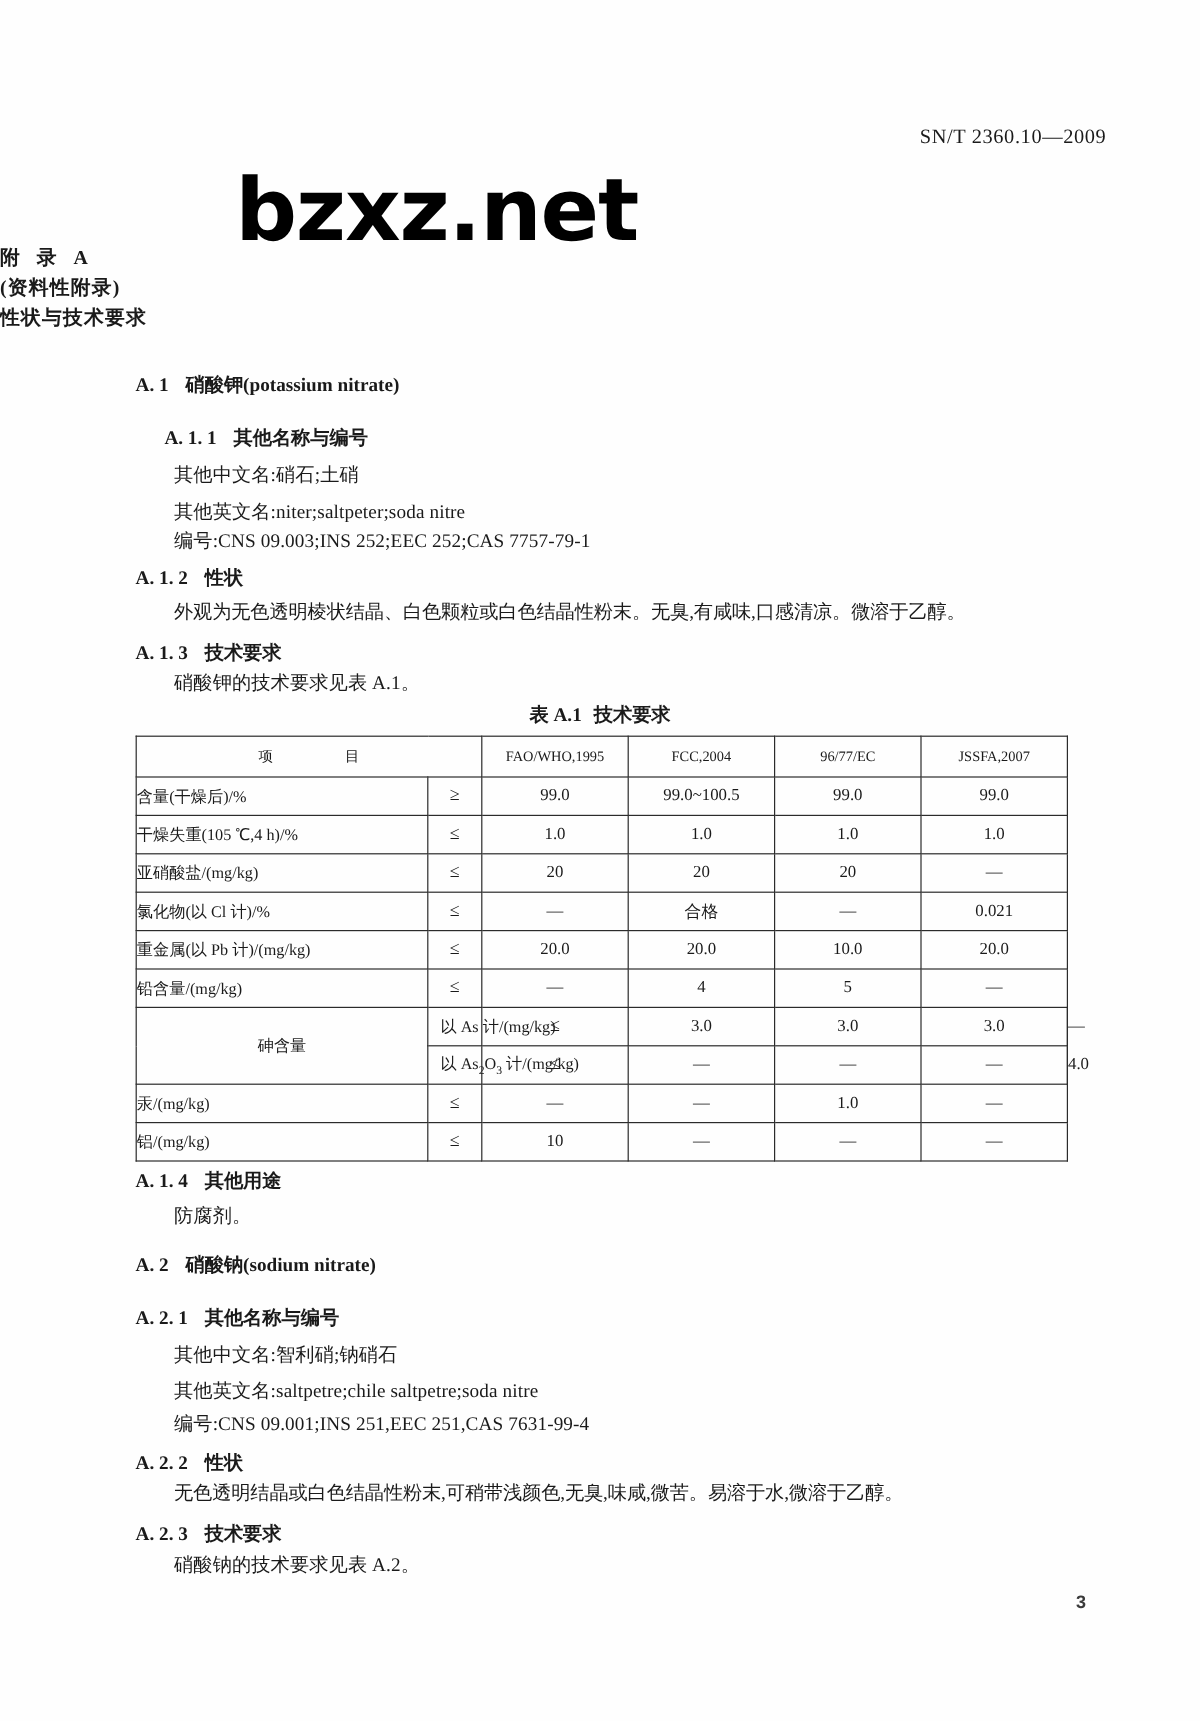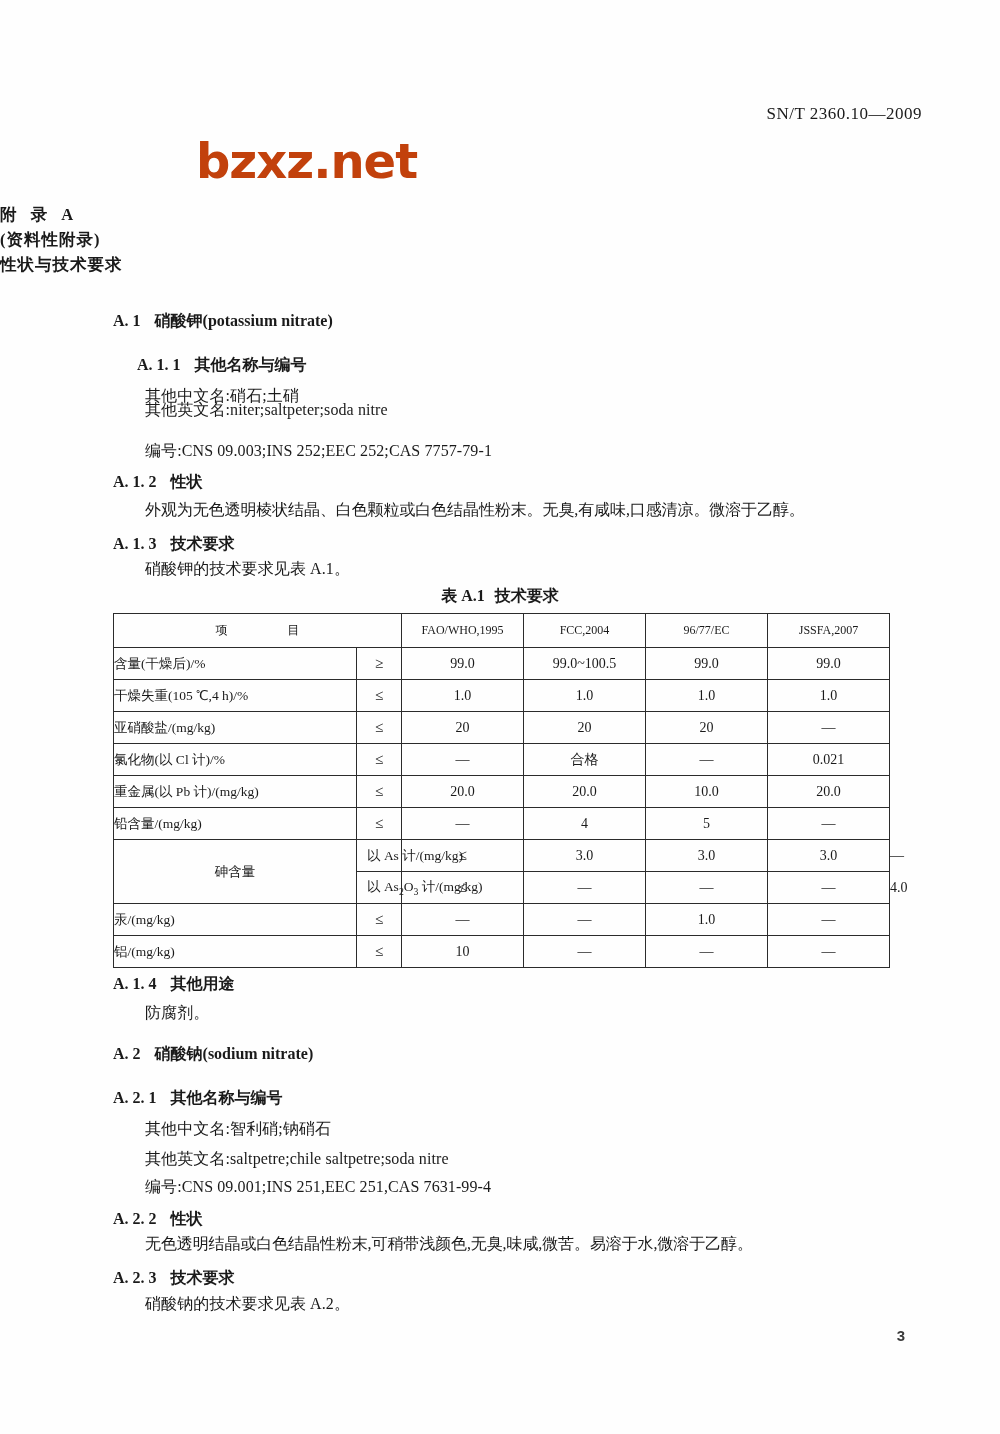--- a/index.html
+++ b/index.html
@@ -20,23 +20,23 @@
     inset: 0;
     background: #fefefe;
   }
   
   .watermark {
     position: absolute;
     left: 196px;
     top: 133px;
     font-family: "DejaVu Sans", sans-serif;
     font-weight: bold;
-    font-size: 48px;
+    font-size: 72px;
     letter-spacing: -1px;
-    color: #c2410c;
+    color: #000000;
     user-select: none;
     z-index: 0;
   }
   
   .runhead {
     position: absolute;
     right: 78px;
     top: 104px;
     font-family: "Liberation Serif", serif;
     font-weight: normal;
@@ -169,21 +169,21 @@
     <div class="annex-title at3">性状与技术要求</div>
 
     <div class="heading" style="top:311px;">
       <span class="num">A. 1</span><span class="gap"></span><span>硝酸钾(potassium nitrate)</span>
     </div>
 
     <div class="heading" style="top:355px;margin-left:24px;">
       <span class="num">A. 1. 1</span><span class="gap"></span><span>其他名称与编号</span>
     </div>
     <div class="para" style="top:386px;">其他中文名:硝石;土硝</div>
-    <div class="para" style="top:400px;">其他英文名:niter;saltpeter;soda nitre</div>
+    <div class="para" style="top:417px;">其他英文名:niter;saltpeter;soda nitre</div>
     <div class="para" style="top:441px;">编号:CNS 09.003;INS 252;EEC 252;CAS 7757-79-1</div>
 
     <div class="heading" style="top:472px;">
       <span class="num">A. 1. 2</span><span class="gap"></span><span>性状</span>
     </div>
     <div class="para para-wide" style="top:500px;">外观为无色透明棱状结晶、白色颗粒或白色结晶性粉末。无臭,有咸味,口感清凉。微溶于乙醇。</div>
 
     <div class="heading" style="top:534px;">
       <span class="num">A. 1. 3</span><span class="gap"></span><span>技术要求</span>
     </div>

